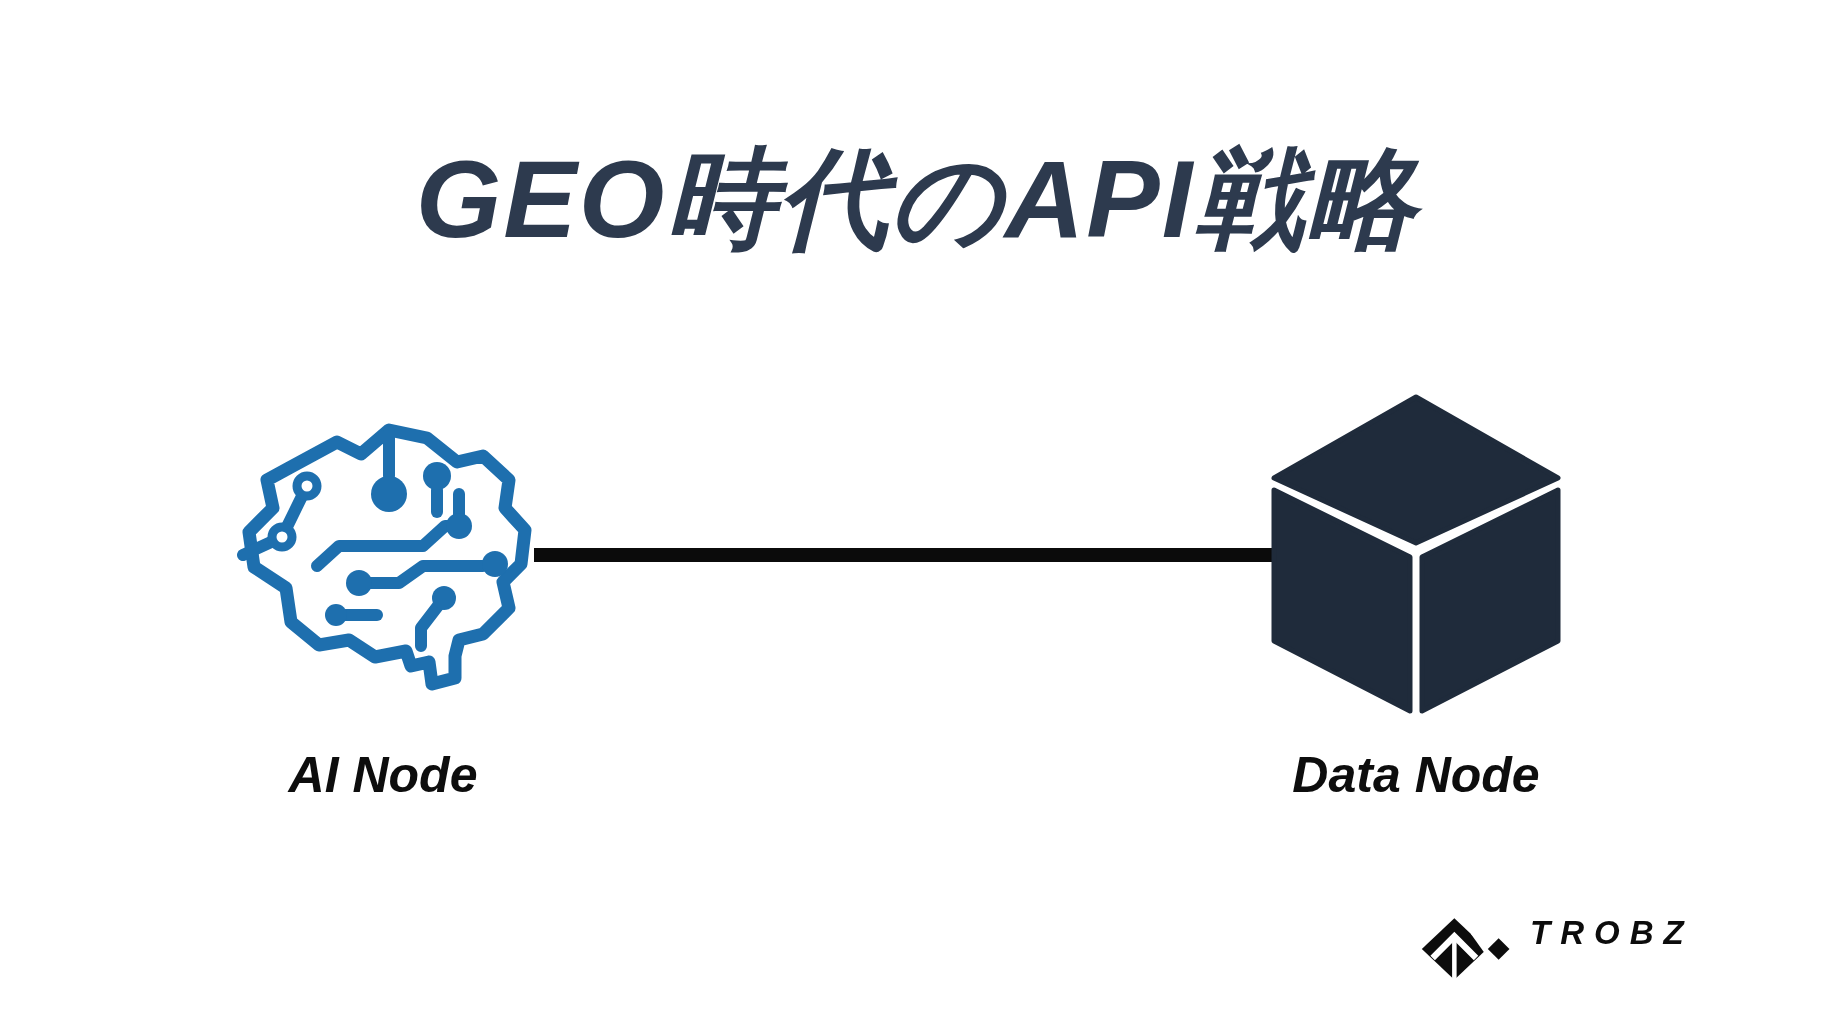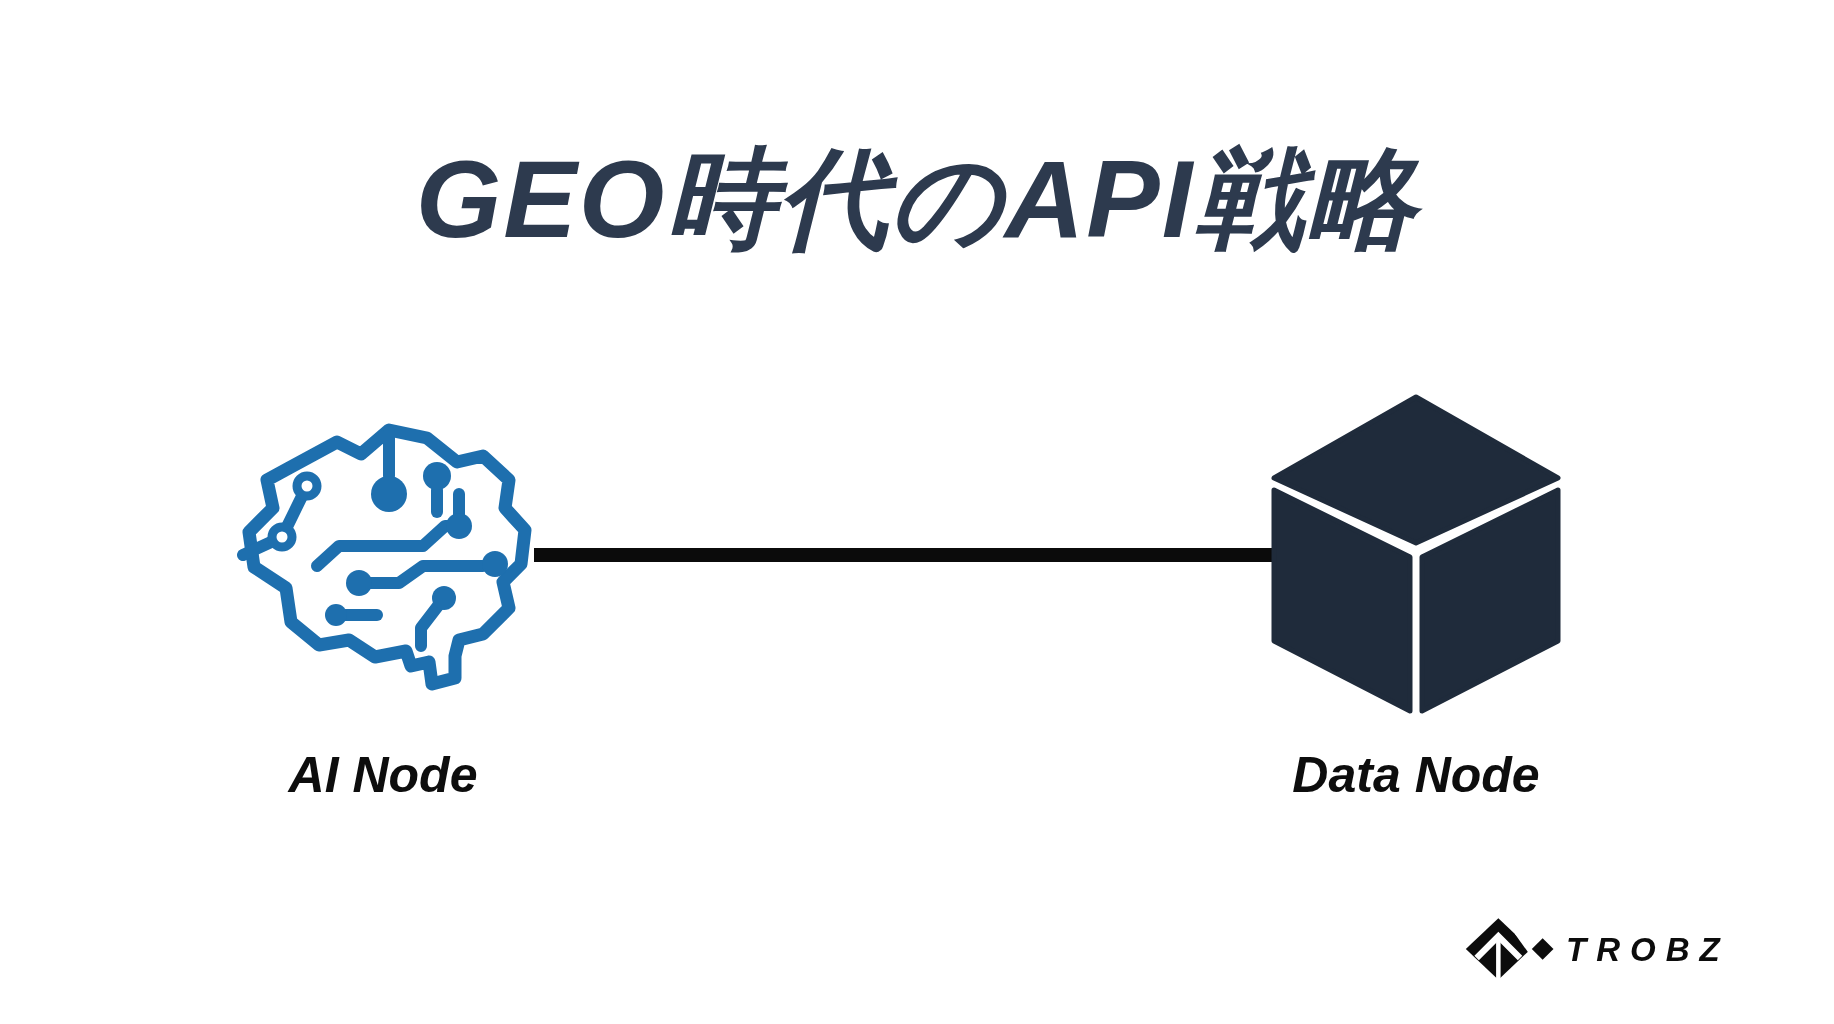--- a/index.html
+++ b/index.html
@@ -42,24 +42,23 @@
     font-size:50px;
     font-weight:700;
     color:#0d0d0d;
     white-space:nowrap;
   }
   .label-ai   { left:223px; }
   .label-data { left:1256px; }
 
   .brand {
     position:absolute;
-    left:1464px; top:912px;
+    left:1420px; top:912px;
     display:flex;
-    align-items:center;
-    gap:8px;
+    gap:16px;
   }
   .brand-mark { width:94px; height:74px; display:block; }
   .brand-text {
     font-size:33px;
     font-weight:700;
     letter-spacing:10px;
     color:#0c0c0c;
     padding-top:2px;
     white-space:nowrap;
   }

